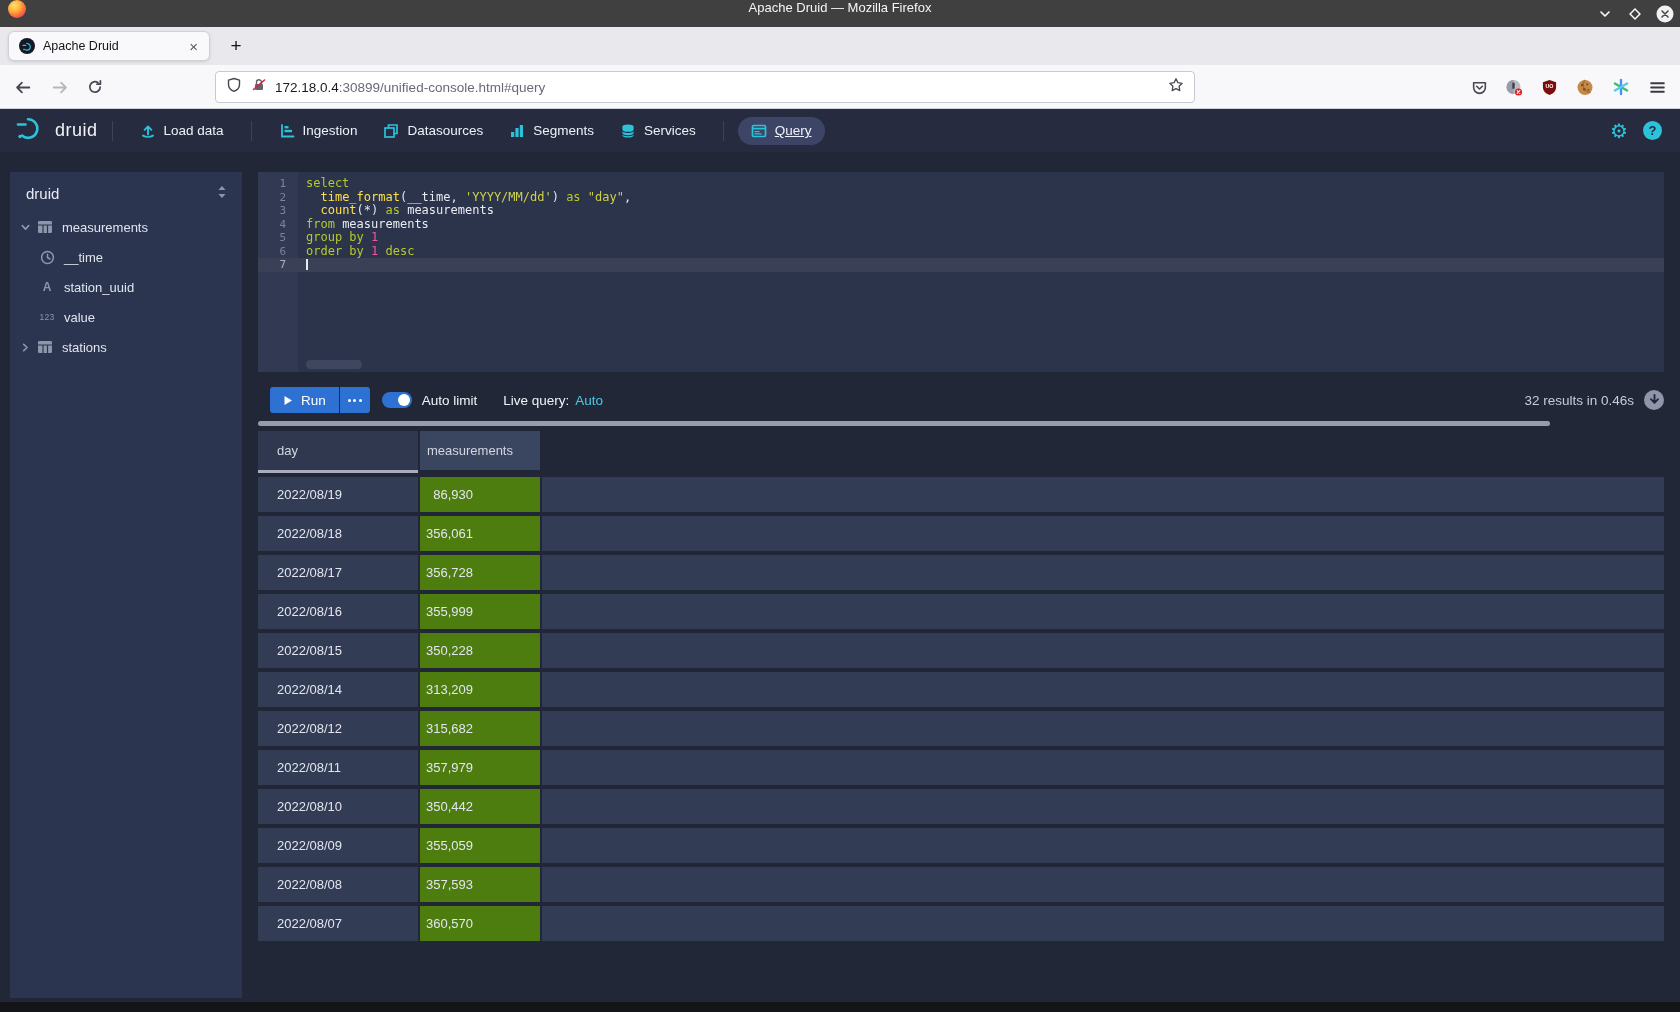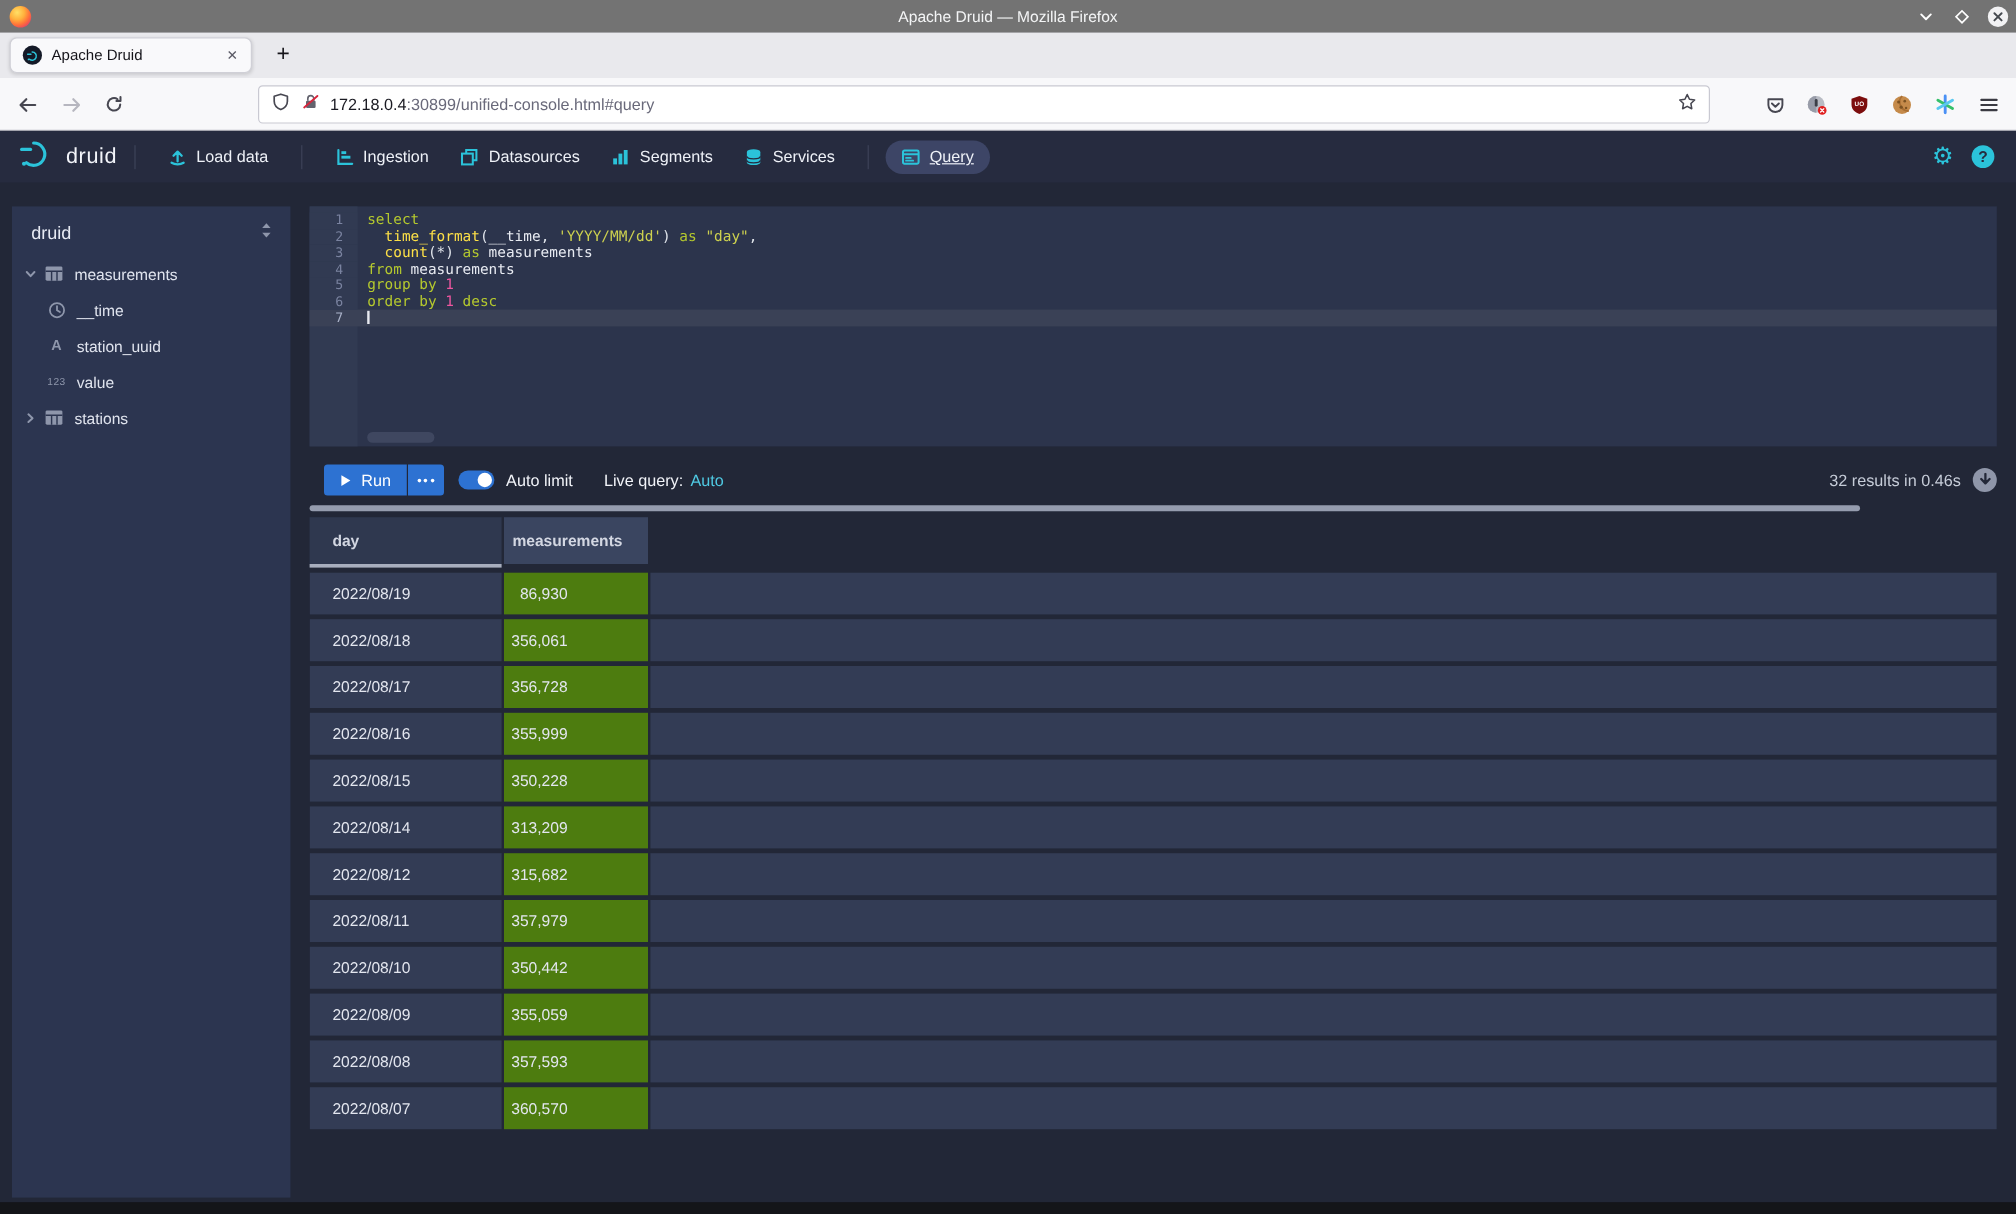--- a/index.html
+++ b/index.html
@@ -1,22 +1,22 @@
 <!DOCTYPE html>
 <html><head>
 <meta charset="utf-8">
 <style>
   * { margin:0; padding:0; box-sizing:border-box; }
   html,body { width:1680px; height:1012px; overflow:hidden; background:#141519;
               font-family:"Liberation Sans", sans-serif; }
   .stage { position:relative; width:1680px; height:1012px; }
 
   
-  .titlebar { position:absolute; top:0; left:0; right:0; height:27px; background:#737373;
-              display:flex; align-items:center; }
+  .titlebar { position:absolute; top:0; left:0; right:0; height:27px; background:#404040;
+              display:flex; align-items:flex-start; }
   .ff-logo { width:18px; height:18px; border-radius:50%; margin-left:8px;
              background:radial-gradient(circle at 35% 30%, #ffe066 0%, #ffb13d 35%, #ff7139 60%, #e23b6d 85%, #962b83 100%); }
   .win-title { position:absolute; left:0; right:0; text-align:center; color:#f4f5f6; font-size:13px; }
   .win-controls { position:absolute; right:6px; top:0; height:27px; display:flex; align-items:center; gap:12px; }
   .win-controls .wc { width:18px; height:18px; display:flex; align-items:center; justify-content:center; }
 
   .tabstrip { position:absolute; top:27px; left:0; right:0; height:38px; background:#e9e9ed;
               display:flex; align-items:center;padding-left:25px; }
   .tab { position:absolute; left:8px; top:4px; width:202px; height:30px; background:#f9f9fb;
          border:1px solid #d0d0d7; border-radius:6px; box-shadow:0 1px 3px rgba(0,0,0,.12);
@@ -24,21 +24,21 @@
   .tab-favicon { width:16px; height:16px; border-radius:50%; background:#141927; margin:0 8px 0 2px;
                  display:flex; align-items:center; justify-content:center; }
   .tab-title { flex:1; font-size:12.5px; color:#15141a; white-space:nowrap; overflow:hidden; }
   .tab-close { color:#5b5b66; font-size:15px; padding:0 3px; }
   .newtab { position:absolute; left:222px; top:4px; width:28px; height:30px; color:#15141a;
             font-size:19px; display:flex; align-items:center; justify-content:center; }
 
   .toolbar { position:absolute; top:65px; left:0; right:0; height:44px; background:#f8f8fa;
              border-bottom:1px solid #cfcfd6; }
   .tb-ic { position:absolute; top:13px; width:18px; height:18px; display:flex; align-items:center; justify-content:center; }
-  .urlbar { position:absolute; left:215px; top:6px; width:1210px; height:32px; background:#ffffff;
+  .urlbar { position:absolute; left:215px; top:6px; width:980px; height:32px; background:#ffffff;
             border:1px solid #c9c9d2; border-radius:4px; display:flex; align-items:center; padding:0 10px; }
   .url-text { font-size:13.5px; margin-left:8px; white-space:nowrap; overflow:hidden; flex:1; }
   .url-host { color:#1a1a22; }
   .url-rest { color:#69697a; }
 
   
   .page { position:absolute; top:109px; left:0; right:0; height:893px; background:#222737; overflow:hidden; }
   .druid-header { position:absolute; top:0; left:0; right:0; height:43px; background:#262b3f;
                   display:flex; align-items:center; padding-left:16px; }
   .logo-word { color:#f2f4f9; font-size:18px; letter-spacing:.5px; margin-left:9px; font-weight:400; }
@@ -93,21 +93,21 @@
   .rb-label { color:#f2f4f9; font-size:13.5px; margin-left:10px; }
   .lq-label { color:#f2f4f9; font-size:13.5px; margin-left:26px; }
   .lq-value { color:#4fc9e2; font-size:13.5px; margin-left:6px; }
   .results-info { position:absolute; right:0; display:flex; align-items:center; gap:10px; }
   .results-text { color:#c6ccd8; font-size:13.5px; }
   .dl-btn { width:20px; height:20px; border-radius:50%; background:#8f96a9;
             display:flex; align-items:center; justify-content:center; }
 
   .tbl-scrollbar { position:absolute; top:249px; left:0; width:1292px; height:4.5px;
                    background:#959cae; border-radius:3px; }
-  .thead { position:absolute; top:259px; left:0; right:0; height:39px;font-weight:bold; }
+  .thead { position:absolute; top:259px; left:0; right:0; height:39px; }
   .th-day { position:absolute; left:0; top:0; width:160px; height:39px; background:#2f384f;
             color:#d3d7e2; font-size:13px; display:flex; align-items:center; padding-left:19px; }
   .th-meas { position:absolute; left:162px; top:0; width:120px; height:39px; background:#3a4560;
              color:#d3d7e2; font-size:13px; display:flex; align-items:center; padding-left:7px; }
   .th-underline { position:absolute; left:0; top:39px; width:160px; height:3px; background:#a8aebe; }
   .tbody { position:absolute; top:305px; left:0; right:0; height:491px; overflow:hidden; }
   .trow { display:flex; height:35px; margin-bottom:4px; }
   .td-day { width:160px; background:#333c55; color:#e3e6ef; font-size:13px;
             display:flex; align-items:center; padding-left:19px; flex:none; }
   .td-gap { width:2px; flex:none; }

